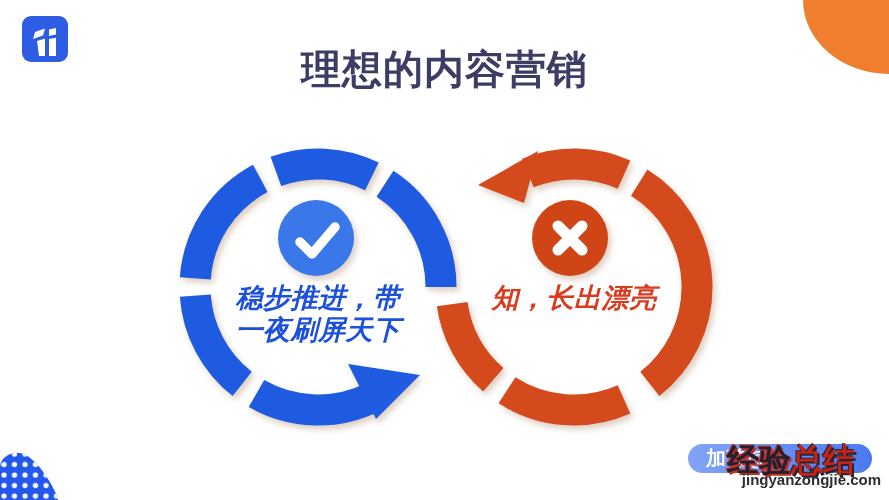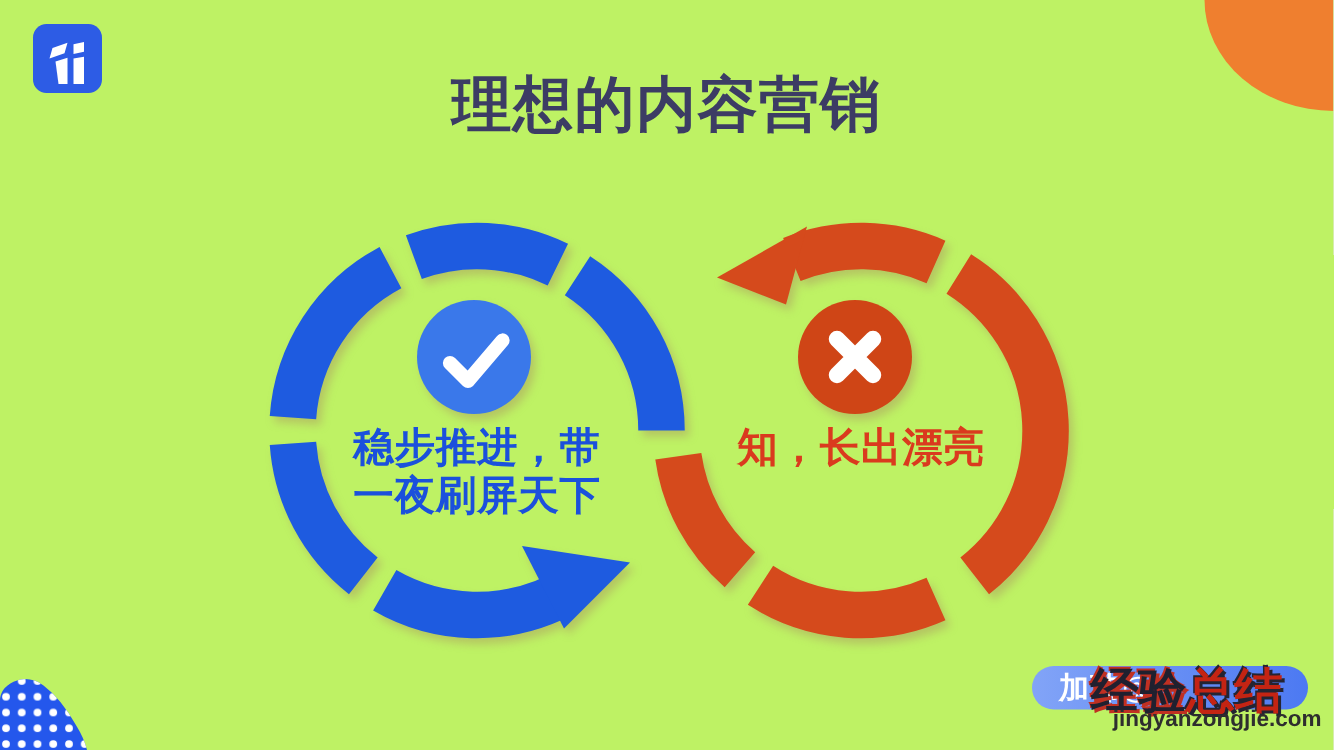--- a/index.html
+++ b/index.html
@@ -1,17 +1,17 @@
 <!DOCTYPE html>
 <html><head>
 <meta charset="utf-8">
 <style>
   html,body{margin:0;padding:0;background:#e8e8e8;}
   .canvas{
-    position:relative;width:889px;height:500px;background:#bef264;overflow:hidden;
+    position:relative;width:889px;height:500px;background:#ffffff;overflow:hidden;
     font-family:"Liberation Sans",sans-serif;
   }
   
   .logo{
     position:absolute;left:22px;top:16px;width:46px;height:46px;
     background:#2d5ce5;border-radius:9px;display:flex;align-items:center;justify-content:center;
   }
   
   .corner-tr{
     position:absolute;right:0;top:0;width:86px;height:74px;
@@ -22,21 +22,21 @@
     position:absolute;left:0;top:42px;width:100%;margin:0;
     text-align:center;font-size:40px;font-weight:800;color:#3c3c64;letter-spacing:1px;
   }
   
   .cycle{position:absolute;width:340px;height:340px;}
   .cycle.blue{left:148px;top:117px;filter:drop-shadow(3px 4px 3px rgba(165,125,95,.38));}
   .cycle.red {left:404px;top:117px;filter:drop-shadow(3px 4px 3px rgba(165,125,95,.38));}
   
   .cycle-text{
     position:absolute;top:282px;width:240px;text-align:center;
-    font-size:27px;line-height:32px;font-weight:bold;letter-spacing:.5px;
+    font-size:27px;line-height:32px;font-weight:bold;letter-spacing:.5px;font-style:italic;
   }
   .cycle-text.blue{left:198px;color:#1b50dc;}
   .cycle-text.red {left:454px;color:#da3a1e;}
   
   .polka{position:absolute;left:0;bottom:0;}
   
   .badge-pill{
     position:absolute;right:17px;top:444px;width:184px;height:29px;border-radius:15px;
     background:linear-gradient(90deg,#82a4f7,#4c79f2);
     display:flex;align-items:center;

